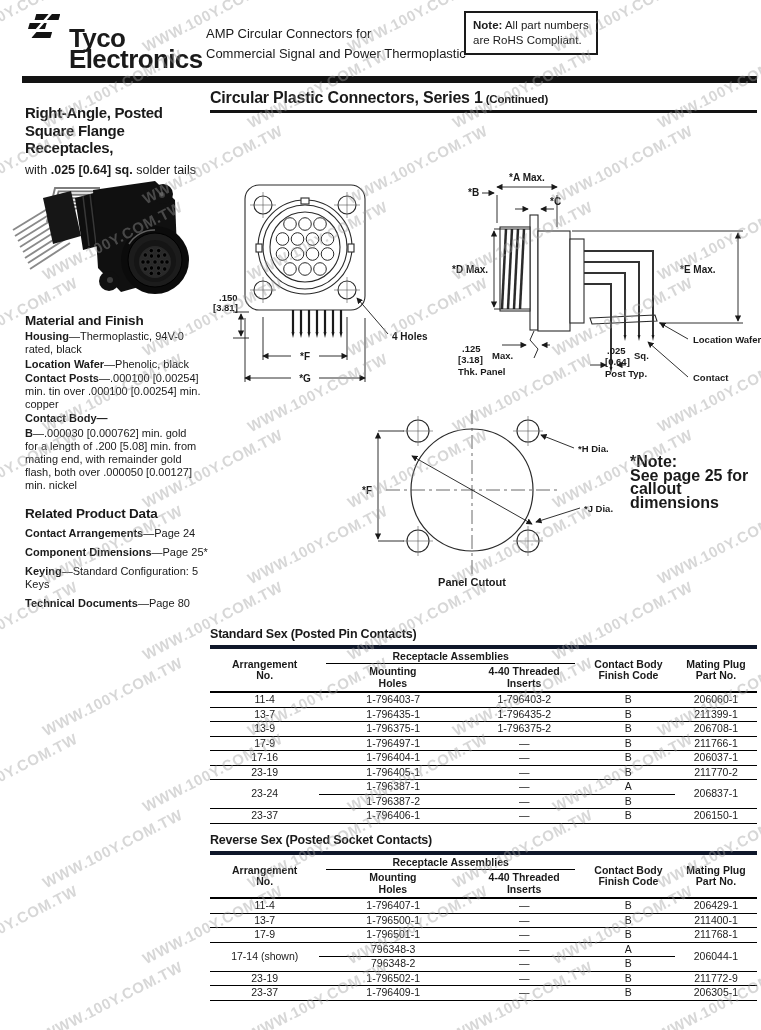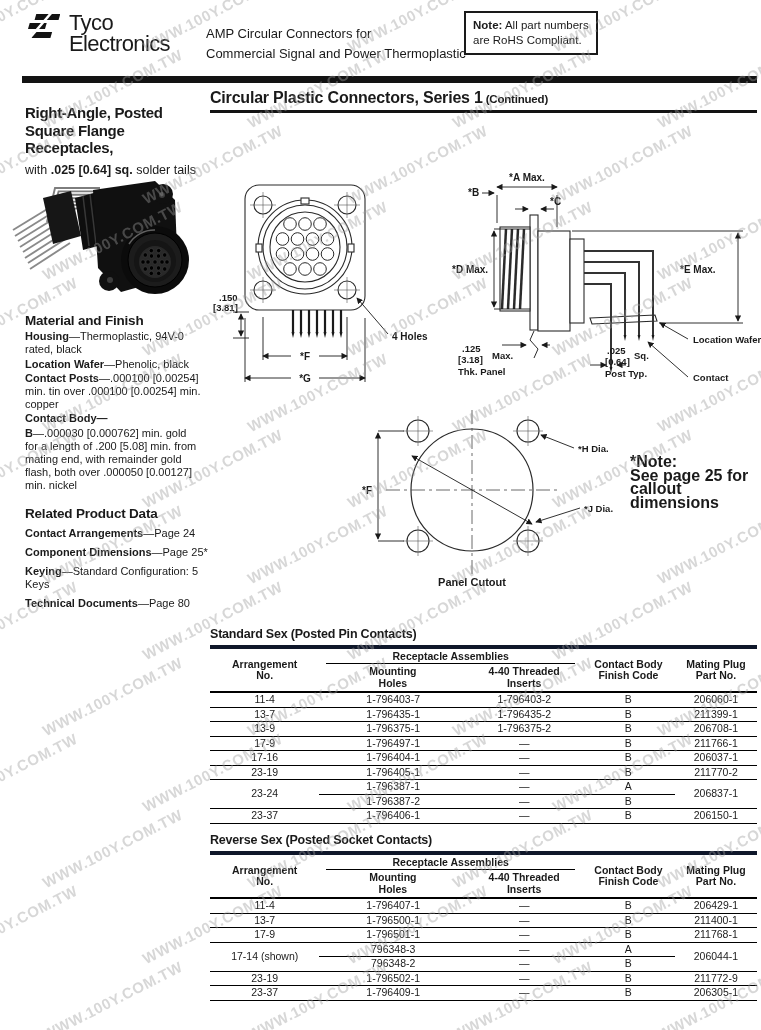--- a/index.html
+++ b/index.html
@@ -6,21 +6,21 @@
 html,body{background:#9a9a9a}
 .page{position:relative;width:761px;height:1030px;background:#fff;margin:0 auto;
   font-family:"Liberation Sans",sans-serif;color:#1a1a1a;overflow:hidden}
 .abs{position:absolute}
 
 .wm-layer{position:absolute;inset:0;z-index:6;pointer-events:none;overflow:hidden}
 .wm{position:absolute;transform:rotate(-27deg);font-weight:bold;font-size:15px;
   color:#9d9d9d;opacity:.40;letter-spacing:.6px;white-space:nowrap}
 
 .logo{left:22px;top:8px;display:flex;gap:9px}
-.brand{font-weight:normal;font-size:22px;line-height:21px;letter-spacing:-.6px;margin-top:4px}
+.brand{font-weight:bold;font-size:26px;line-height:21px;letter-spacing:-.6px;margin-top:20px}
 .prod-title{left:206px;top:24px;font-size:13px;line-height:20px}
 .note-box{left:464px;top:11px;width:134px;border:2px solid #1a1a1a;padding:5px 7px;
   font-size:11.5px;line-height:15px}
 .thick-bar{left:22px;top:76px;width:735px;height:7px;background:#131313}
 .sec-title{left:210px;top:89px;font-size:16px;font-weight:bold;letter-spacing:-.2px}
 .sec-title .cont{font-size:11.5px}
 .sec-rule{left:210px;top:110px;width:547px;height:3px;background:#131313}
 
 .sb-head{left:25px;top:104px;width:186px;font-size:15px;font-weight:bold;
   line-height:17.5px;letter-spacing:-.3px}

